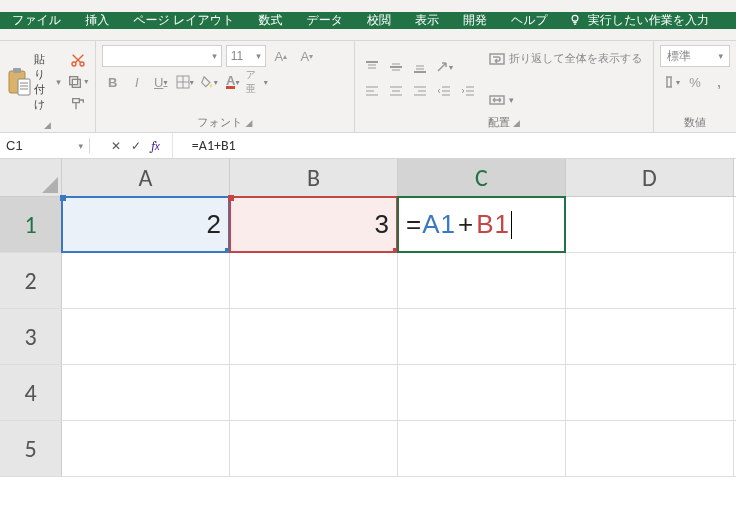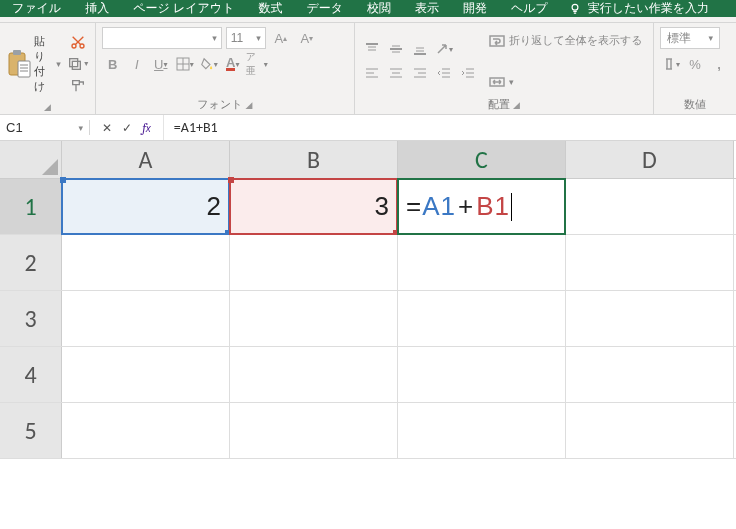--- a/index.html
+++ b/index.html
@@ -1,19 +1,19 @@
 <!DOCTYPE html>
 <html><head>
 <meta charset="utf-8">
 <style>
   * { box-sizing: border-box; margin: 0; padding: 0; font-family: "Yu Gothic UI", "Meiryo", sans-serif; }
   body { background: #fff; width: 736px; height: 529px; overflow: hidden; font-size: 12px; color: #333; }
 
   
-  .tabs { display: flex; align-items: flex-start; background: #f3f2f1; height: 23px; border-bottom: 1px solid #d6d6d6; }
+  .tabs { display: flex; align-items: center; background: #f3f2f1; height: 41px; border-bottom: 1px solid #d6d6d6; }
   .tab { padding: 0 12px; display: flex; align-items: center; font-size: 12px; color: #fff; background: #217346; cursor: pointer; }
   .tab.file { background: #217346; }
   .tab.inactive { background: #217346; }
   .tab.active { background: #fff; color: #217346; border-top: 2px solid #217346; font-weight: 600; }
   .tellme { flex: 1; color: #fff; background: #217346; display: flex; align-items: center; padding-left: 8px; font-size: 12px; }
   .tellme .bulb { margin-right: 6px; }
 
   
   .ribbon { display: flex; align-items: stretch; background: #f3f2f1; height: 92px; border-bottom: 1px solid #d6d6d6; }
   .group { border-right: 1px solid #d6d6d6; display: flex; flex-direction: column; padding: 4px 6px 2px 6px; color: #a6a6a6; }
@@ -32,24 +32,24 @@
   .sizebox { width: 40px; justify-content: space-between; }
   .caret { font-size:9px; color:#888; }
 
   .fmtbtn { width:22px; height:22px; display:flex; align-items:center; justify-content:center; color:#9a9a9a; font-size:13px; }
   .fmtrow { display:flex; gap:2px; }
 
   .alignbtn { width:22px; height:22px; display:flex; align-items:center; justify-content:center; color:#9a9a9a; }
   .wrapmerge { display:flex; flex-direction:column; gap:19px; font-size:11px; color:#888; }
   .wmline { display:flex; align-items:center; gap:4px; height:22px; }
 
-  .numfmt { border:1px solid #cfcfcf; background:#fff; height:22px; width:60px; display:flex; align-items:center; padding:0 6px; justify-content:space-between; color:#888; }
+  .numfmt { border:1px solid #cfcfcf; background:#fff; height:22px; width:70px; display:flex; align-items:center; padding:0 6px; justify-content:space-between; color:#888; }
 
   
-  .fxrow { display:flex; align-items:center; height:26px; border-bottom:1px solid #d6d6d6; background:#fff; }
+  .fxrow { display:flex; align-items:center; height:26px; border-bottom:1px solid #d6d6d6; background:#fff;gap:9px; }
   .namebox { width:90px; border-right:1px solid #d6d6d6; display:flex; align-items:center; padding:0 6px; font-size:13px; color:#333; justify-content:space-between; }
   .fxbtns { display:flex; align-items:center; gap:10px; padding:0 12px; border-right:1px solid #e4e4e4; height:100%; color:#888; }
   .fxlabel { font-style: italic; font-family: "Cambria", serif; font-size:13px; color:#4c1d95; }
   .formulabar { flex:1; padding:0 10px; font-size:14px; color:#333; font-family: "Calibri", sans-serif; }
 
   
   .sheet { position:relative; }
   .colheads { display:flex; height:38px; border-bottom:1px solid #ccc; }
   .corner { width:62px; background:#e6e6e6; border-right:1px solid #ccc; position:relative; }
   .corner::after { content:""; position:absolute; right:3px; bottom:3px; width:0; height:0; border-left:16px solid transparent; border-bottom:16px solid #b0b0b0; }

